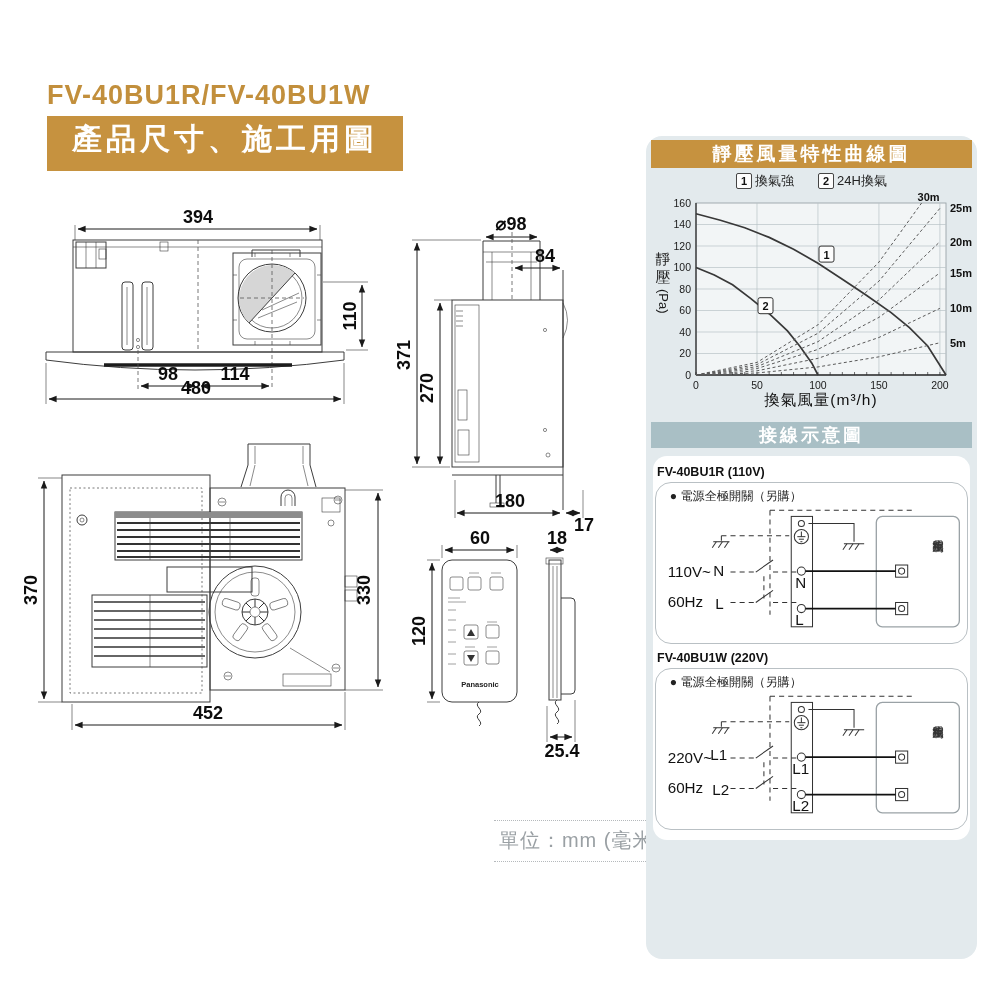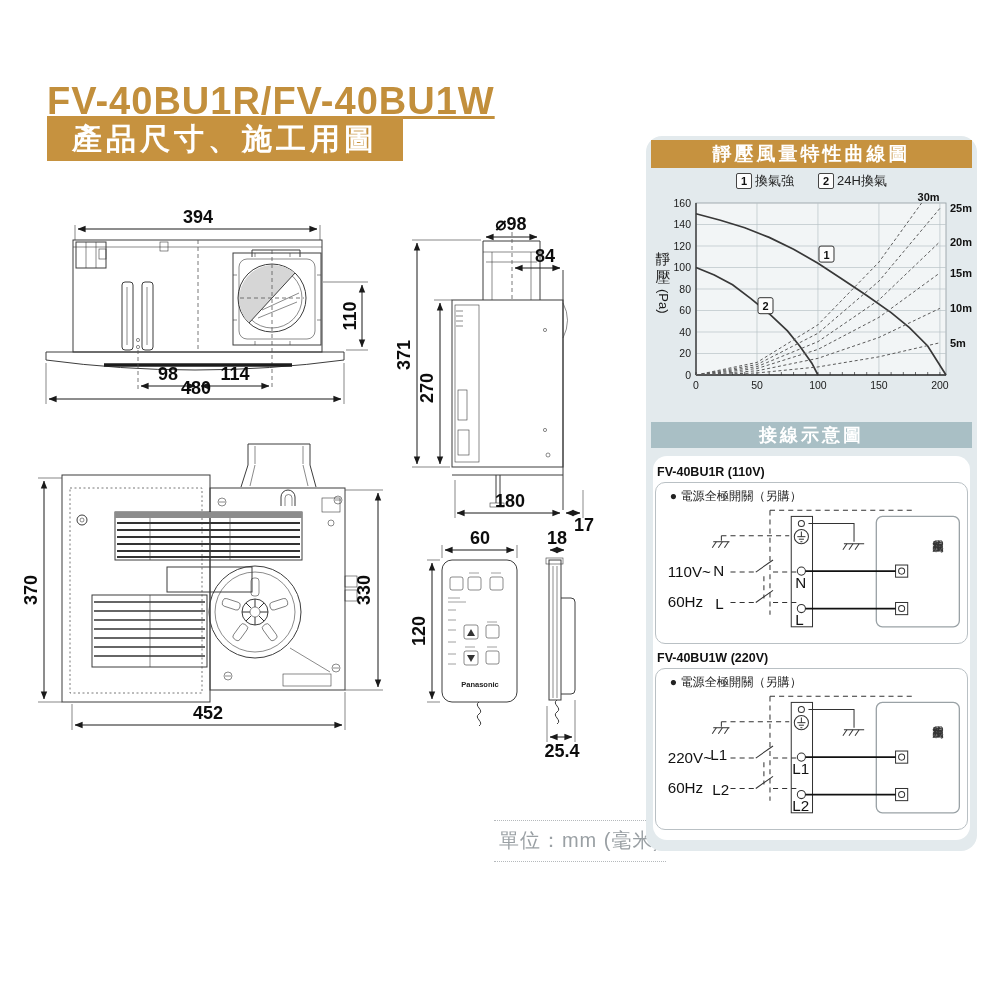--- a/index.html
+++ b/index.html
@@ -1,54 +1,54 @@
 <!DOCTYPE html>
 <html><head>
 <meta charset="utf-8">
 <style>
   html,body{margin:0;padding:0;}
   body{
     width:1000px;height:1000px;position:relative;background:#ffffff;
     font-family:"Liberation Sans",sans-serif;color:#222;overflow:hidden;
   }
   
-  .model-title{position:absolute;left:47px;top:80px;font-size:38px;font-weight:600;color:#c28f3c;letter-spacing:1px;text-decoration:underline;}
-  .main-banner{position:absolute;left:47px;top:116px;width:356px;height:45px;background:#c6923f;color:#fff;
+  .model-title{position:absolute;left:47px;top:80px;font-size:27px;font-weight:600;color:#c28f3c;letter-spacing:1px;}
+  .main-banner{position:absolute;left:47px;top:116px;width:356px;height:55px;background:#c6923f;color:#fff;
     font-size:30px;font-weight:bold;line-height:45px;text-align:center;letter-spacing:4px;}
   
   #drawings{position:absolute;left:0;top:190px;}
   .d{stroke:#3d3d3d;stroke-width:1;fill:none;}
   .thin{stroke-width:0.6;}
   .dash{stroke-dasharray:4,3;stroke-width:0.8;stroke:#555;}
   .dot{stroke-dasharray:2,2.5;stroke-width:0.8;stroke:#555;}
   .ext{stroke:#555;stroke-width:0.7;fill:none;}
   .dim{stroke:#1a1a1a;stroke-width:1;fill:none;}
   .dimtxt{font:600 18px "Liberation Sans",sans-serif;fill:#0c0c0c;}
   .microtxt{font:bold 7.5px "Liberation Sans",sans-serif;fill:#222;}
   
   .unit-note{position:absolute;left:494px;top:820px;width:172px;text-align:center;color:#9aa0a4;
     font-size:20px;padding:6px 0 7px;border-top:1px dotted #b5b9bc;border-bottom:1px dotted #b5b9bc;letter-spacing:1px;}
   
-  .right-panel{position:absolute;left:646px;top:136px;width:331px;height:715px;background:#e3eaed;border-radius:16px;}
+  .right-panel{position:absolute;left:646px;top:136px;width:331px;height:823px;background:#e3eaed;border-radius:16px;}
   .chart-banner{margin:4px 5px 0;height:28px;background:#c6923f;color:#fff;font-size:19px;font-weight:bold;
     line-height:28px;text-align:center;letter-spacing:3px;}
   .legend-row{height:22px;display:flex;justify-content:center;align-items:center;gap:24px;font-size:13px;color:#222;margin-top:2px;}
   .legend-item{display:flex;align-items:center;gap:3px;}
   .legend-num{display:inline-block;width:14px;height:14px;border:1.3px solid #444;background:#fdfdfd;color:#111;
     font-size:11px;font-weight:bold;line-height:14px;text-align:center;border-radius:2px;}
   .chart-block{position:relative;height:228px;}
   #chart-svg{position:absolute;left:4px;top:0;}
   .ylabel{position:absolute;left:7px;top:58px;width:20px;text-align:center;font-size:15px;color:#1a1a1a;line-height:1.2;}
   .ylabel .yunit{writing-mode:vertical-rl;text-orientation:mixed;font-size:13px;margin-top:3px;display:inline-block;}
   .xlabel{position:absolute;left:50px;top:198px;width:250px;text-align:center;font-size:15.5px;color:#111;letter-spacing:1px;}
   .wiring-banner{margin:2px 5px 8px;height:26px;background:#a9bfc5;color:#fff;font-size:18px;font-weight:bold;
     line-height:26px;text-align:center;letter-spacing:3px;}
   .wiring-wrap{margin:5px 7px 8px;background:#fff;border-radius:14px;padding:2px 2px 10px;}
   .wiring-title{font-size:12.5px;font-weight:bold;color:#111;margin:7px 0 3px 2px;}
-  .wiring-box{border:1.6px solid #b9c0c4;border-radius:10px;height:160px;position:relative;background:#fff;}
+  .wiring-box{border:1.6px solid #b9c0c4;border-radius:16px;height:160px;position:relative;background:#fff;}
   .wiring-box svg{position:absolute;left:0;top:0;}
   .wtxt{font:12px "Liberation Sans",sans-serif;fill:#222;}
   .wbig{font:15px "Liberation Sans",sans-serif;fill:#111;}
   .wline{stroke:#333;stroke-width:1;fill:none;}
   .wthick{stroke:#111;stroke-width:1.7;fill:none;}
   .wdash{stroke:#333;stroke-width:1;fill:none;stroke-dasharray:5,4;}
   .wbox{stroke:#9aa2a6;stroke-width:1.3;fill:none;}
 </style>
 </head>
 <body>
@@ -422,20 +422,21 @@
         <text x="300" y="120.35" font-size="11" font-weight="600" fill="#111">10m</text>
         <polyline points="46,183 106.97560975609755,176.55 167.9512195121951,157.415 228.9268292682927,125.38 289.9024390243902,80.875" fill="none" stroke="#5a5a5a" stroke-width="1" stroke-dasharray="3,2.5"></polyline>
         <text x="300" y="84.875" font-size="11" font-weight="600" fill="#111">15m</text>
         <polyline points="46,183 106.97560975609755,174.615 167.9512195121951,149.675 228.9268292682927,107.965 289.9024390243902,49.69999999999999" fill="none" stroke="#5a5a5a" stroke-width="1" stroke-dasharray="3,2.5"></polyline>
         <text x="300" y="53.69999999999999" font-size="11" font-weight="600" fill="#111">20m</text>
         <polyline points="46,183 106.97560975609755,172.5725 167.9512195121951,141.29 228.9268292682927,89.15249999999999 289.9024390243902,16.375" fill="none" stroke="#5a5a5a" stroke-width="1" stroke-dasharray="3,2.5"></polyline>
         <text x="300" y="20.375" font-size="11" font-weight="600" fill="#111">25m</text>
         <polyline points="46,183 106.97560975609755,170.4225 167.9512195121951,132.7975 228.9268292682927,70.125 271.609756097561,11" fill="none" stroke="#5a5a5a" stroke-width="1" stroke-dasharray="3,2.5"></polyline>
         <text x="267.609756097561" y="9" font-size="11" font-weight="600" fill="#111">30m</text>
       </svg>
+    <div class="xlabel">換氣風量(m³/h)</div>
   </div>
 
   <div class="wiring-banner">接線示意圖</div>
 
   <div class="wiring-wrap">
 
     <div class="wiring-title">FV-40BU1R (110V)</div>
     <div class="wiring-box">
       <svg width="100%" height="100%" viewBox="0 0 300 158">
         <text class="wtxt" x="10" y="17">● 電源全極開關（另購）</text>

